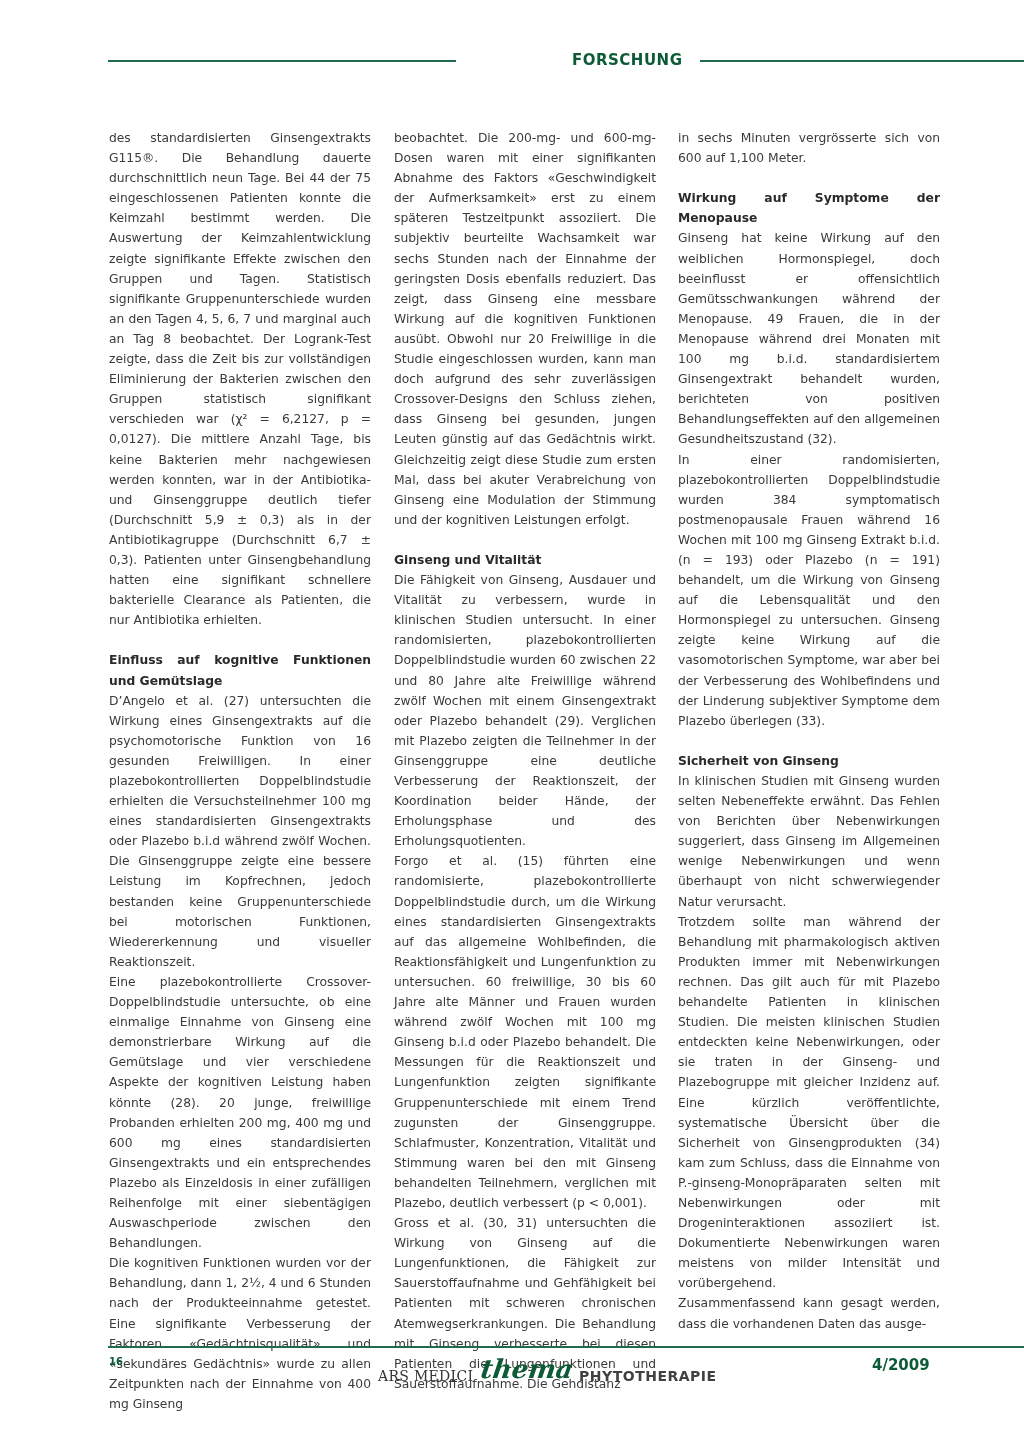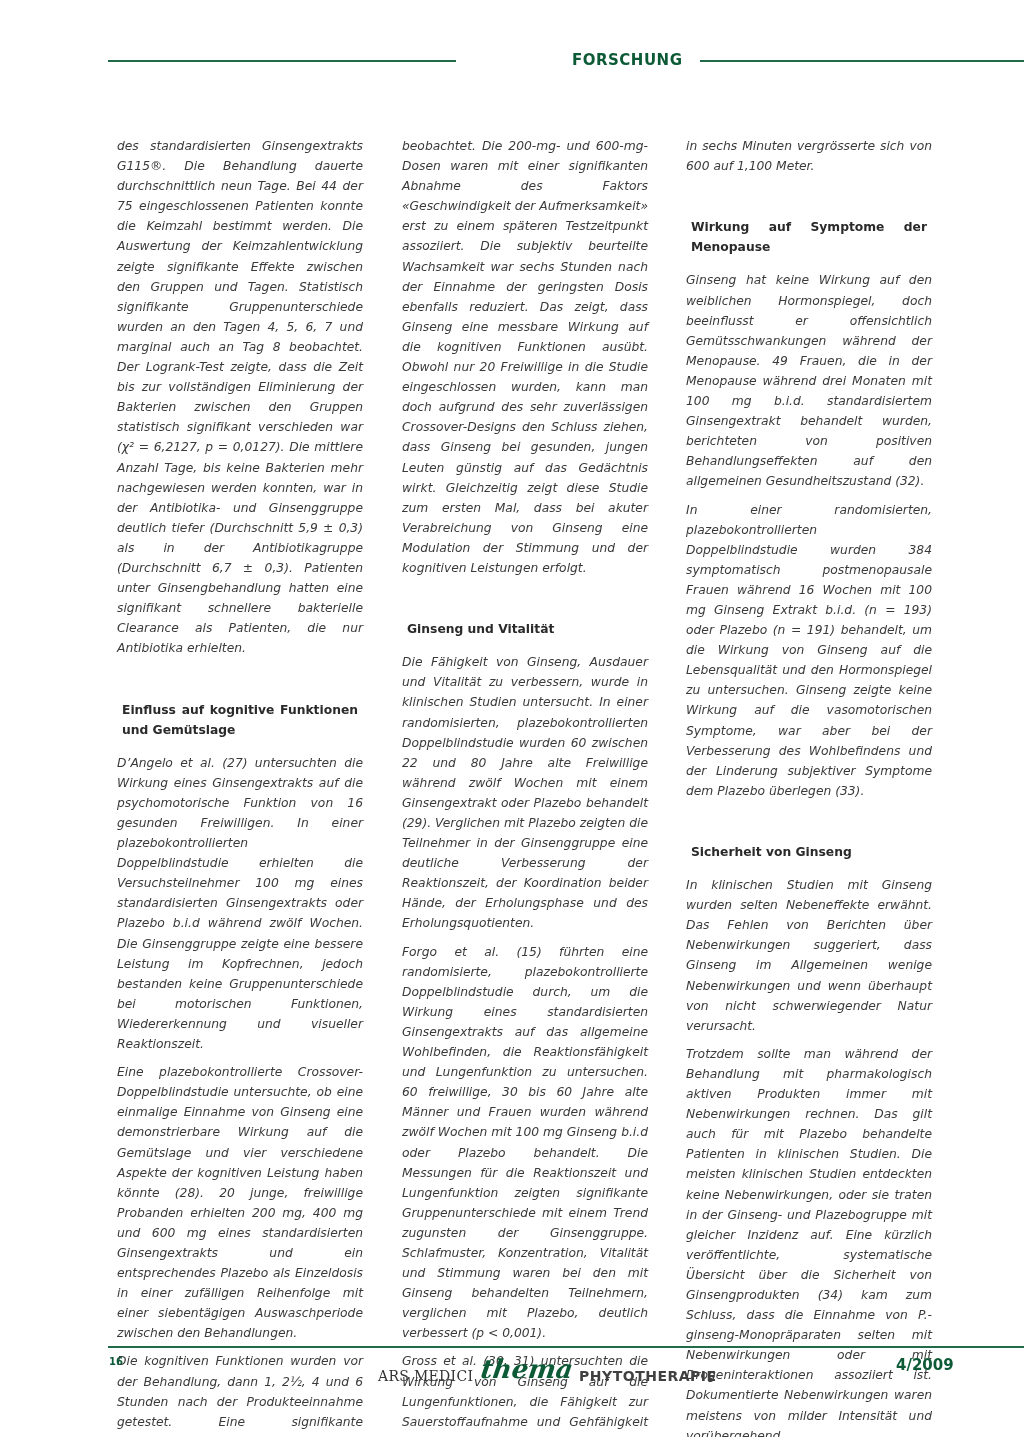--- a/index.html
+++ b/index.html
@@ -9,31 +9,31 @@
   .header .rule-left { position: absolute; left: 0; top: 10px; width: 350px; height: 2px; background: #1f6b4a; }
   .header .title { position: absolute; left: 464px; top: 0; font-family: "DejaVu Sans", sans-serif;
                    font-weight: bold; font-size: 15px; letter-spacing: 0.5px; color: #0d5a36; line-height: 20px; }
   .header .rule-right { position: absolute; left: 484px; right: 0; top: 10px; height: 2px; background: #1f6b4a; }
   .header .rule-left { width: 348px; }
   .col { position: absolute; top: 128px; width: 262px; font-size: 12.3px; line-height: 20.1px;
          text-align: justify; hyphens: manual; }
   .col.c1 { left: 109px; }
   .col.c2 { left: 394px; }
   .col.c3 { left: 678px; }
-  .col p { margin: 8px; font-style: italic; }
-  .col h3 { margin: 13px; font-size: 12.3px; line-height: 20.1px; font-weight: bold; color: #2a2a2a; }
+  .col p { margin: 0; }
+  .col h3 { margin: 0; font-size: 12.3px; line-height: 20.1px; font-weight: bold; color: #2a2a2a; }
   .col .gap { height: 20.1px; }
   .footer-rule { position: absolute; top: 1346px; left: 108px; right: 0; height: 2px; background: #1f6b4a; }
   .page-num { position: absolute; top: 1356px; left: 109px; font-weight: bold; font-size: 10px; color: #0d5a36; }
   .brand { position: absolute; top: 1350px; left: 378px; height: 34px; display: flex; align-items: flex-end; }
   .brand .ars { font-family: "DejaVu Serif", serif; font-size: 14px; color: #333; letter-spacing: 0.3px; margin-right: 8px; }
   .brand .thema { font-family: "DejaVu Serif", serif; font-style: italic; font-weight: bold; font-size: 26px;
                   color: #0d5a36; margin-right: 6px; transform: skewX(-8deg); display: inline-block; }
   .brand .phyto { font-weight: bold; font-size: 14px; color: #404040; letter-spacing: 0.5px; }
-  .issue { position: absolute; top: 1356px; left: 896px; font-weight: bold; font-size: 15px; color: #0d5a36; }
+  .issue { position: absolute; top: 1356px; left: 872px; font-weight: bold; font-size: 15px; color: #0d5a36; }
 </style>
 </head>
 <body>
 
 <div class="header">
   <div class="rule-left"></div>
   <div class="title">FORSCHUNG</div>
   <div class="rule-right" style="left:592px"></div>
 </div>
 

